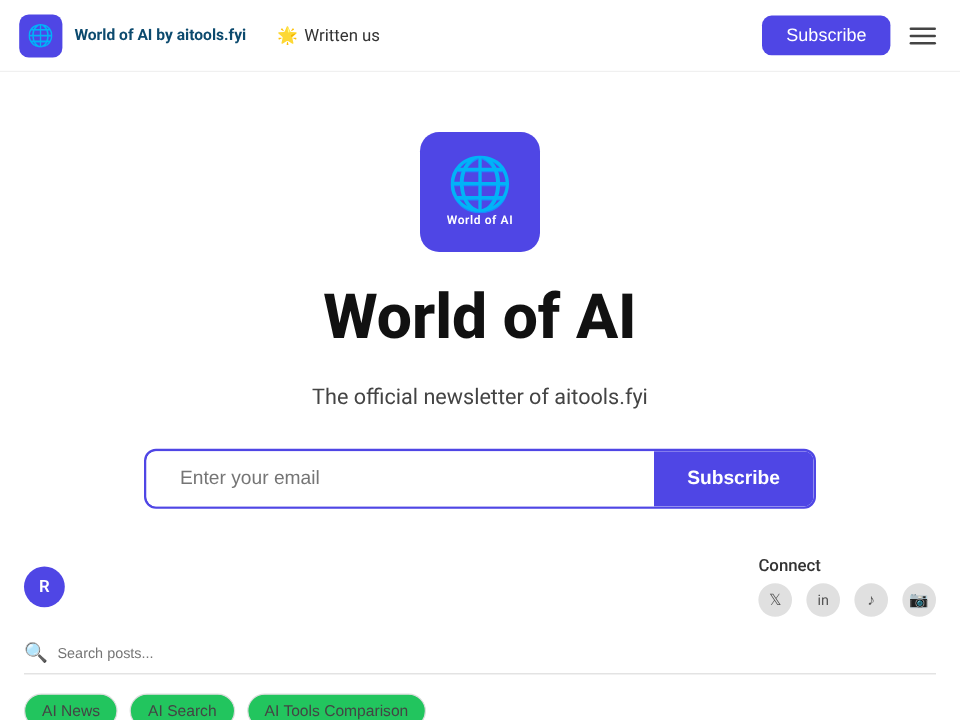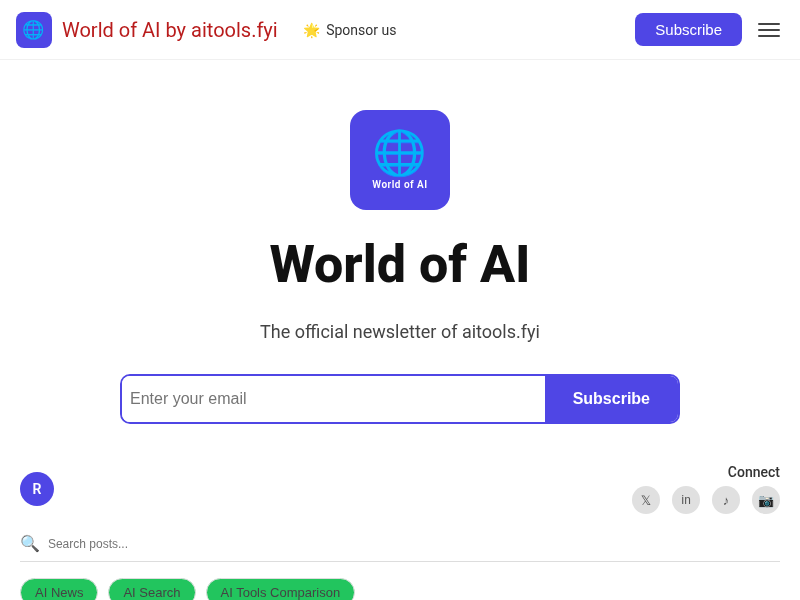--- a/index.html
+++ b/index.html
@@ -40,23 +40,23 @@
       background: #4f46e5;
       display: flex;
       align-items: center;
       justify-content: center;
       color: white;
       font-size: 18px;
       flex-shrink: 0;
     }
 
     .header-site-name {
-      font-size: 20px;
-      font-weight: 400;
-      color: #b91c1c;
+      font-size: 13px;
+      font-weight: 700;
+      color: #0c4a6e;
     }
 
     .header-sponsor {
       display: flex;
       align-items: center;
       gap: 5px;
       font-size: 14px;
       color: #333;
       margin-left: 16px;
       text-decoration: none;
@@ -148,21 +148,21 @@
       display: flex;
       width: 560px;
       border: 2px solid #4f46e5;
       border-radius: 10px;
       overflow: hidden;
       margin-bottom: 40px;
     }
 
     .email-input {
       flex: 1;
-      padding: 14px 8px;
+      padding: 14px 28px;
       font-size: 16px;
       border: none;
       outline: none;
       color: #888;
     }
 
     .form-subscribe-btn {
       background: #4f46e5;
       color: white;
       border: none;
@@ -208,21 +208,21 @@
 
     .author-name {
       font-size: 14px;
       font-weight: 600;
       color: #111;
     }
 
     .connect-section {
       display: flex;
       flex-direction: column;
-      align-items: flex-end;
+      align-items: flex-start;
       gap: 6px;
     }
 
     .connect-label {
       font-size: 14px;
       color: #333;
       font-weight: 500;
     }
 
     .social-icons {
@@ -292,21 +292,21 @@
 <body>
 
 <header class="header">
   <div class="header-left">
     <div class="header-logo">
       <span>🌐</span>
     </div>
     <span class="header-site-name">World of AI by aitools.fyi</span>
     <a class="header-sponsor">
       <span>🌟</span>
-      <span>Sponsor us</span>
+      <span>Written us</span>
     </a>
   </div>
   <div class="header-right">
     <button class="subscribe-btn">Subscribe</button>
     <button class="hamburger-btn">
       <div class="hamburger-line"></div>
       <div class="hamburger-line"></div>
       <div class="hamburger-line"></div>
     </button>
   </div>

